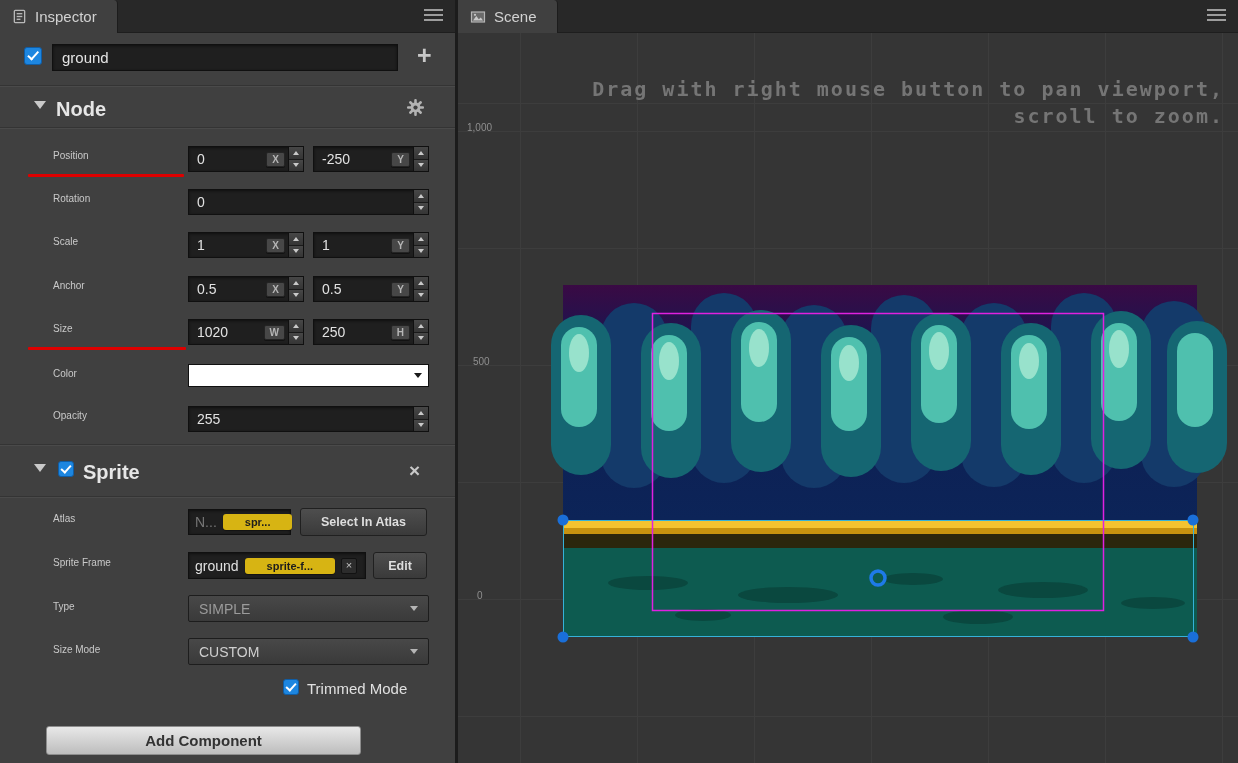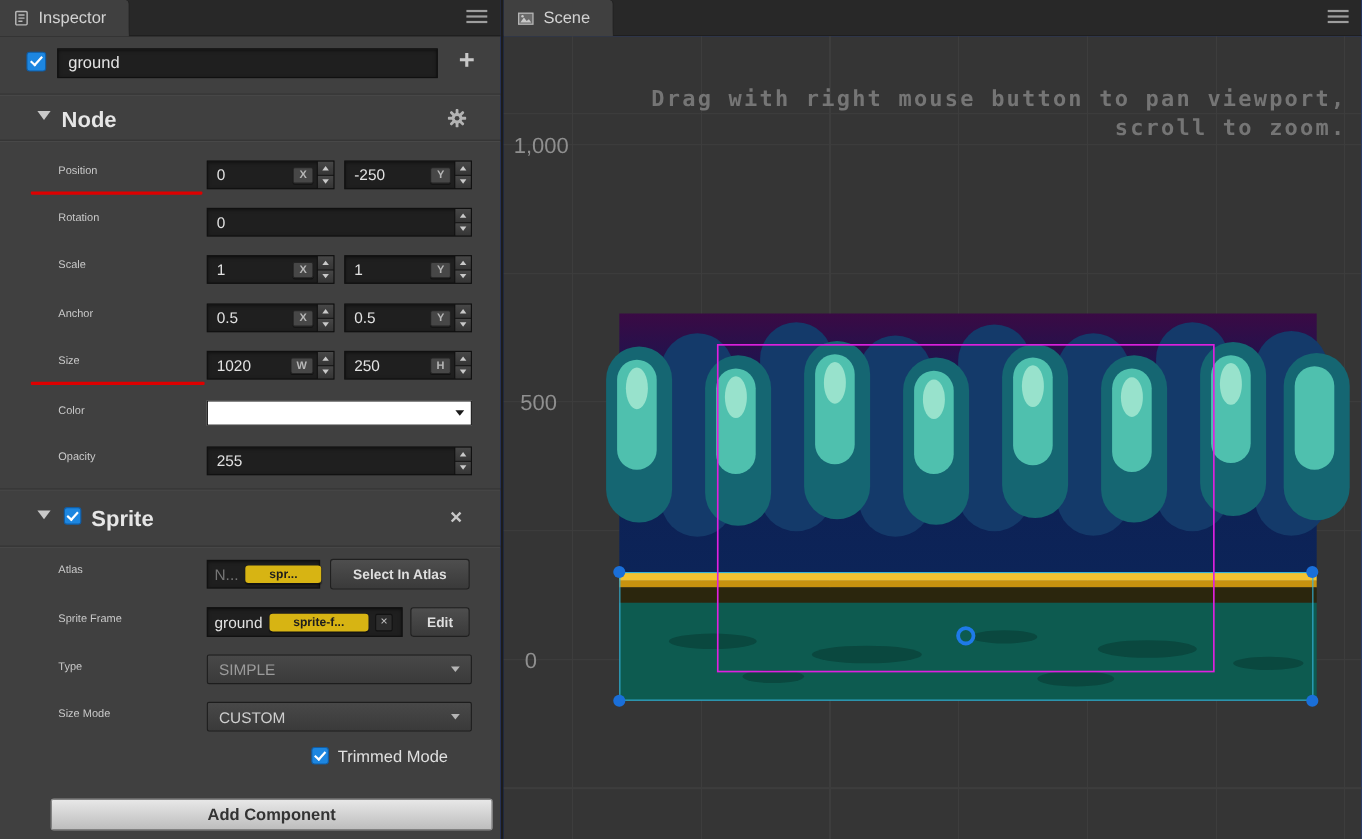--- a/index.html
+++ b/index.html
@@ -1,17 +1,17 @@
 <!DOCTYPE html>
 <html><head>
 <meta charset="utf-8">
 <style>
   * { box-sizing: border-box; margin: 0; padding: 0; }
   body { background:#222; font-family:"Liberation Sans", sans-serif; }
-  #app { position:relative; width:1238px; height:763px; overflow:hidden; background:#1d4ed8;text-decoration:underline; }
+  #app { position:relative; width:1238px; height:763px; overflow:hidden; background:#ffffff;text-decoration:underline; }
 
   
   .panel-header { position:absolute; left:0; top:0; right:0; height:33px; background:#282828; border-bottom:1px solid #1e1e1e; }
   .tab { position:absolute; left:0; top:0; height:33px; background:#404040; display:flex; align-items:center; gap:8px; padding:0 20px 0 12px; border-right:1px solid #1c1c1c; border-top-right-radius:4px; }
   .tab-label { color:#d2d2d2; font-size:15px; }
   .menu-icon { position:absolute; right:12px; top:9px; width:19px; display:flex; flex-direction:column; gap:3px; cursor:pointer; }
   .menu-icon i { display:block; height:2px; background:#9d9d9d; }
 
   
   #inspector { position:absolute; left:0; top:0; width:455px; height:763px; background:#404040; }
@@ -64,21 +64,21 @@
   .annotation { position:absolute; height:3px; background:#de0000; border-radius:1px; }
 
   
   #scene { position:absolute; left:458px; top:0; width:780px; height:763px; }
   #scene .canvas { position:absolute; left:0; top:33px; right:0; bottom:0; background-color:#353535;
     background-image:
       repeating-linear-gradient(to right, #3d3d3d 0 1px, transparent 1px 117px),
       repeating-linear-gradient(to bottom, #3d3d3d 0 1px, transparent 1px 117px);
     background-position: 62px 0, 0 98px; }
   .hint { position:absolute; top:43px; right:14px; width:700px; text-align:right; font-family:"DejaVu Sans Mono","Liberation Mono",monospace; font-size:20px; font-weight:bold; letter-spacing:2px; line-height:27px; color:#757575; }
-  .ruler-label { position:absolute; font-size:20px; color:#8f8f8f; }
+  .ruler-label { position:absolute; font-size:10px; color:#8f8f8f; }
   .scene-art { position:absolute; left:105px; top:252px; overflow:visible; }
 </style>
 </head>
 <body>
 
 <div id="app">
 
   <section id="inspector">
     <div class="panel-header">
       <div class="tab">
@@ -251,21 +251,21 @@
 
     <span class="prop-label" style="top:644px;">Size Mode</span>
     <div class="dropdown" style="left:188px;top:638px;width:241px;">
       <span class="dd-val">CUSTOM</span>
       <span class="dd-arrow"></span>
     </div>
 
     <span class="checkbox checked" style="left:283px;top:679px;width:16px;height:16px;"></span>
     <span class="trim-label" style="left:307px;top:680px;">Trimmed Mode</span>
 
-    <div class="add-component" style="left:46px;top:726px;width:402px;height:29px;">
+    <div class="add-component" style="left:46px;top:726px;width:315px;height:29px;">
       <span>Add Component</span>
     </div>
   </section>
 
   <div id="panel-divider"></div>
 
   <section id="scene">
     <div class="panel-header">
       <div class="tab">
         <svg width="16" height="16" viewBox="0 0 16 16">

